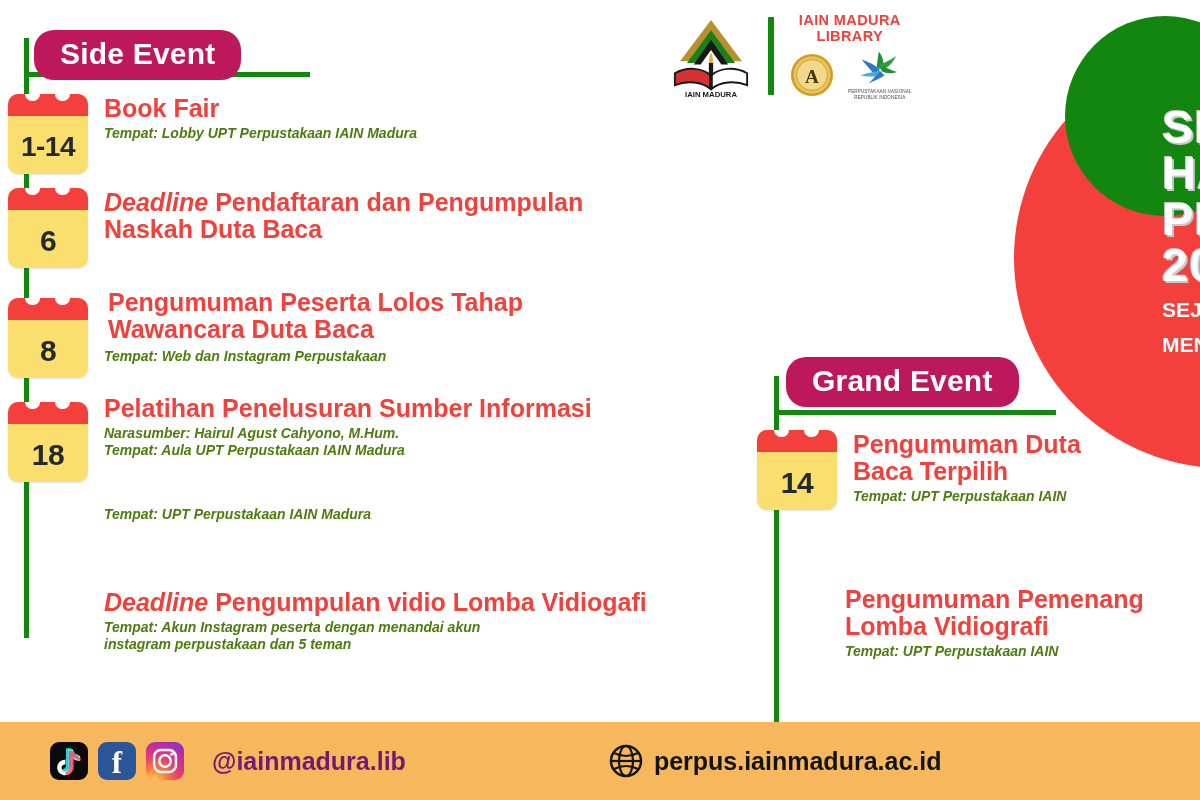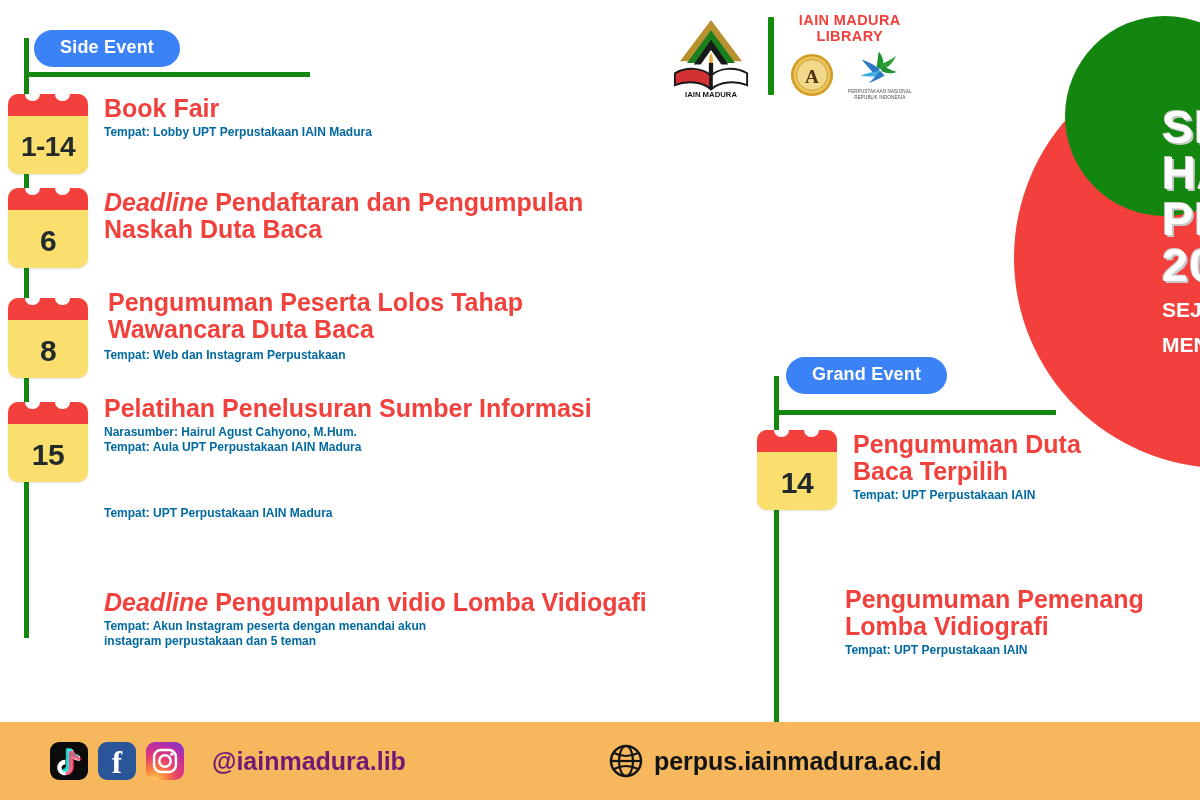--- a/index.html
+++ b/index.html
@@ -58,23 +58,23 @@
   .badge-akred { width:48px; height:48px; position:relative; }
   .badge-perpusnas { display:flex; flex-direction:column; align-items:center; }
   .perpusnas-cap {
     font-size:4.6px; color:#4a4a4a; line-height:1.25;
     text-align:center; letter-spacing:0.1px; margin-top:1px;
   }
 
   
   .tab-pill {
     position:absolute; z-index:6;
-    background:#3b82f6; color:#ffffff;
+    background:#be185d; color:#ffffff;
     border-radius:20px; padding:7px 26px 9px 26px;
-    font-size:18px; font-weight:bold; letter-spacing:0.2px;
+    font-size:30px; font-weight:bold; letter-spacing:0.2px;
     white-space:nowrap;
   }
   .tab-underline {
     position:absolute; height:5px; background:#13870F; z-index:5;
   }
 
   
   .rail {
     position:absolute; width:5px; background:#13870F; z-index:2;
   }
@@ -106,22 +106,22 @@
   }
   .cal-day.wide { font-size:28px; }
 
   .texts { padding-left:16px; padding-top:1px; }
   .ev-title {
     color:#F0413D; font-weight:bold; font-size:25px;
     line-height:1.08; white-space:pre-line;
   }
   .ev-title .dl { font-style:italic; }
   .ev-meta {
-    color:#0369a1; font-weight:bold; 
-    font-size:12px; line-height:1.22; margin-top:3px;
+    color:#4d7c0f; font-weight:bold; font-style:italic;
+    font-size:14px; line-height:1.22; margin-top:3px;
     white-space:pre-line;
   }
 
   
   .row.nocal .texts { padding-left:96px; }
 
   
   .footer {
     position:absolute; left:0; bottom:0; width:1200px; height:78px;
     background:#F7B75D; z-index:7;
@@ -265,21 +265,21 @@
       <div class="ev-meta" style="margin-top:5px; margin-left:-4px;">Tempat: Web dan Instagram Perpustakaan</div>
     </div>
   </div>
 
   <div class="row" style="left:8px; top:394px;">
     <div class="cal" style="margin-top:8px;">
       <div class="cal-top">
         <div class="cal-notch n1"></div>
         <div class="cal-notch n2"></div>
       </div>
-      <div class="cal-day">15</div>
+      <div class="cal-day">18</div>
     </div>
     <div class="texts">
       <div class="ev-title">Pelatihan Penelusuran Sumber Informasi</div>
       <div class="ev-meta">Narasumber: Hairul Agust Cahyono, M.Hum.
 Tempat: Aula UPT Perpustakaan IAIN Madura</div>
     </div>
   </div>
 
   <div class="row nocal" style="left:8px; top:502px;">
     <div class="texts">

